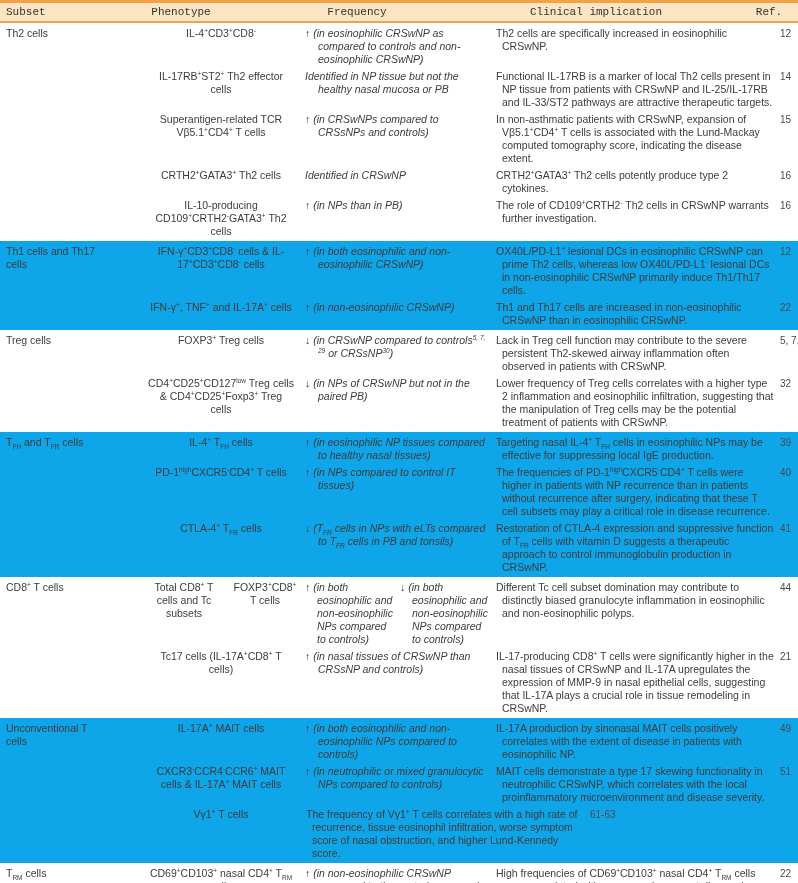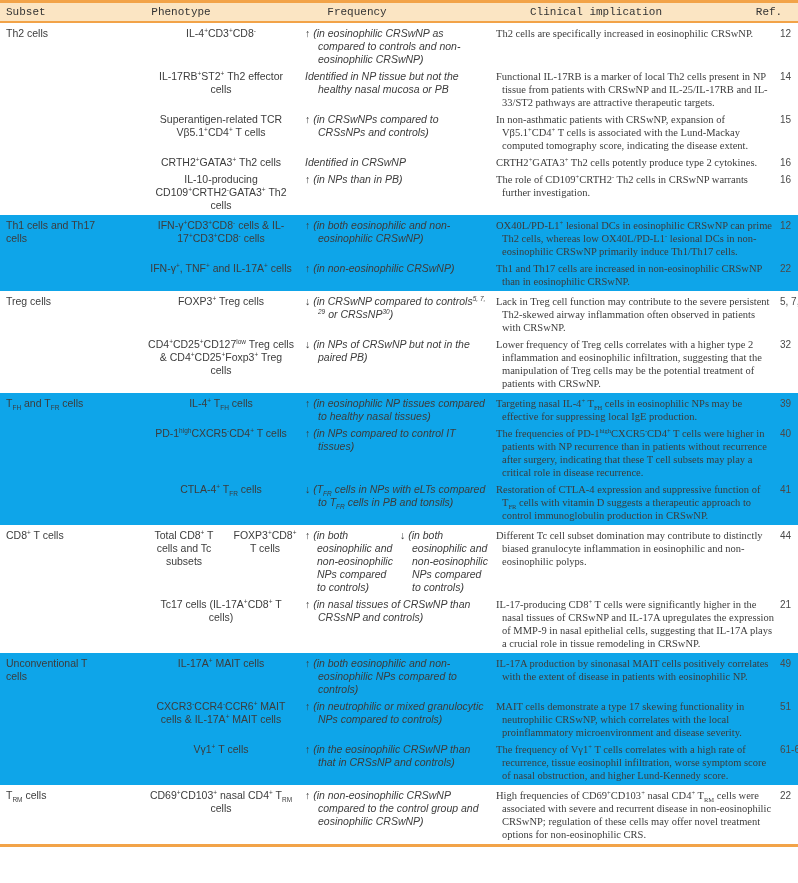--- a/index.html
+++ b/index.html
@@ -60,21 +60,20 @@
   .cell-freq{
     width:190px;flex-shrink:0;
     padding-left:16px;padding-right:4px;
     text-indent:-13px;
     font-style:italic;
   }
   .cell-clin{
     width:288px;flex-shrink:0;
     padding-left:10px;padding-right:6px;
     text-indent:-6px;
-    font-family:Liberation Serif, serif;
   }
   .cell-ref{
     width:58px;flex-shrink:0;
     font-size:10px;
     line-height:10px;
     text-align:left;
     padding-top:2px;
     color:#4a4a4a;
   }
   .split{display:flex;text-indent:0;padding:0;}
@@ -224,21 +223,20 @@
             <div class="cell cell-ref">49</div>
           </div>
           <div class="row">
             <div class="cell cell-pheno">CXCR3<sup>-</sup>CCR4<sup>-</sup>CCR6<sup>+</sup> MAIT cells &amp; IL-17A<sup>+</sup> MAIT cells</div>
             <div class="cell cell-freq">↑ (in neutrophilic or mixed granulocytic NPs compared to controls)</div>
             <div class="cell cell-clin">MAIT cells demonstrate a type 17 skewing functionality in neutrophilic CRSwNP, which correlates with the local proinflammatory microenvironment and disease severity.</div>
             <div class="cell cell-ref">51</div>
           </div>
           <div class="row">
             <div class="cell cell-pheno">Vγ1<sup>+</sup> T cells</div>
-            <div class="cell cell-freq">↑ (in the eosinophilic CRSwNP than that in CRSsNP and controls)</div>
             <div class="cell cell-clin">The frequency of Vγ1<sup>+</sup> T cells correlates with a high rate of recurrence, tissue eosinophil infiltration, worse symptom score of nasal obstruction, and higher Lund-Kennedy score.</div>
             <div class="cell cell-ref">61-63</div>
           </div>
         </div>
       </div>
       <div class="group">
         <div class="cell subset">T<sub>RM</sub> cells</div>
         <div class="rows">
           <div class="row">
             <div class="cell cell-pheno">CD69<sup>+</sup>CD103<sup>+</sup> nasal CD4<sup>+</sup> T<sub>RM</sub> cells</div>

